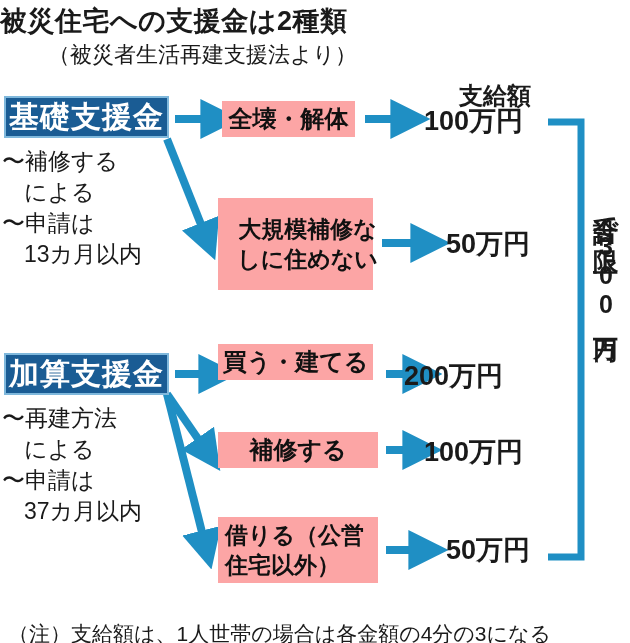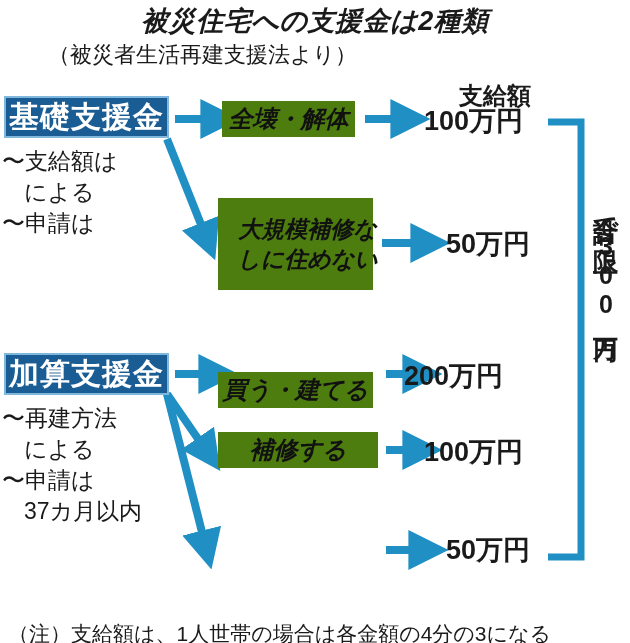--- a/index.html
+++ b/index.html
@@ -20,27 +20,25 @@
     inset: 0;
     width: 630px;
     height: 643px;
   }
   .abs { position: absolute; }
 
   
   .title {
     left: 0; top: 4px;
     width: 630px;
-    text-align: center;
     font-size: 27px;
     font-weight: 700;
     letter-spacing: 0.5px;
     line-height: 34px;
     white-space: nowrap;
-    font-style: italic;
   }
   .subtitle {
     left: 8px; top: 40px;
     width: 630px;
     text-align: left;
     font-size: 22px;
     font-weight: 400;
     line-height: 30px;
     white-space: nowrap;
     padding-left: 40px;
@@ -80,37 +78,36 @@
     font-weight: 400;
     line-height: 31px;
     white-space: nowrap;
   }
   .note-block .ln2 { padding-left: 22px; display: block; }
   #note-basic { left: 2px; top: 146px; width: 210px; }
   #note-extra { left: 2px; top: 403px; width: 210px; }
 
   
   .opt-box {
-    background: #4d7c0f;
+    background: #fca5a5;
     box-sizing: border-box;
     color: #111111;
     font-weight: 700;
     display: flex;
     flex-direction: column;
     align-items: center;
     justify-content: center;
     line-height: 30px;
     white-space: nowrap;
-    font-style: italic;
   }
   .opt-box .l { display: block; }
   #opt-1 { left: 222px; top: 101px; width: 133px; height: 36px; font-size: 24px; }
   #opt-2 { left: 218px; top: 198px; width: 155px; height: 92px; font-size: 23px; align-items: center; padding-left: 24px; }
   #opt-2 .sub { font-size: 21px; }
-  #opt-3 { left: 218px; top: 372px; width: 155px; height: 36px; font-size: 24px; }
+  #opt-3 { left: 218px; top: 344px; width: 155px; height: 36px; font-size: 24px; }
   #opt-4 { left: 218px; top: 432px; width: 160px; height: 36px; font-size: 24px; }
   #opt-5 { left: 218px; top: 517px; width: 160px; height: 66px; font-size: 23px; align-items: flex-start; padding-left: 7px; }
 
   
   .amount {
     font-size: 27px;
     font-weight: 700;
     white-space: nowrap;
     display: flex;
     align-items: center;
@@ -211,25 +208,26 @@
     <g>
       <path d="M548,122 L581,122 L581,557 L548,557" fill="none" stroke="#1f8fc4" stroke-width="7"></path>
     </g>
   </svg>
 
   <div class="abs cat-box" id="cat-basic">
     <span>基礎支援金</span>
   </div>
   <div class="abs note-block" id="note-basic">
     <div>
-      <span>〜支給額は</span>
+      <span>〜補修する</span>
       <span class="ln2">による</span>
     </div>
     <div>
       <span>〜申請は</span>
+      <span class="ln2">13カ月以内</span>
     </div>
   </div>
 
   <div class="abs cat-box" id="cat-extra">
     <span>加算支援金</span>
   </div>
   <div class="abs note-block" id="note-extra">
     <div>
       <span>〜再建方法</span>
       <span class="ln2">による</span>
@@ -250,20 +248,24 @@
   </div>
 
   <div class="abs opt-box" id="opt-3">
     <span class="l">買う・建てる</span>
   </div>
 
   <div class="abs opt-box" id="opt-4">
     <span class="l">補修する</span>
   </div>
 
+  <div class="abs opt-box" id="opt-5">
+    <span class="l">借りる（公営</span>
+    <span class="l">住宅以外）</span>
+  </div>
 
   <div class="abs amount" id="amt-1">100万円</div>
   <div class="abs amount" id="amt-2">50万円</div>
   <div class="abs amount" id="amt-3">200万円</div>
   <div class="abs amount" id="amt-4">100万円</div>
   <div class="abs amount" id="amt-5">50万円</div>
 
   <div class="abs" id="total-vertical">合計で上限300万円</div>
 
   <div class="abs footnote">（注）支給額は、1人世帯の場合は各金額の4分の3になる</div>

